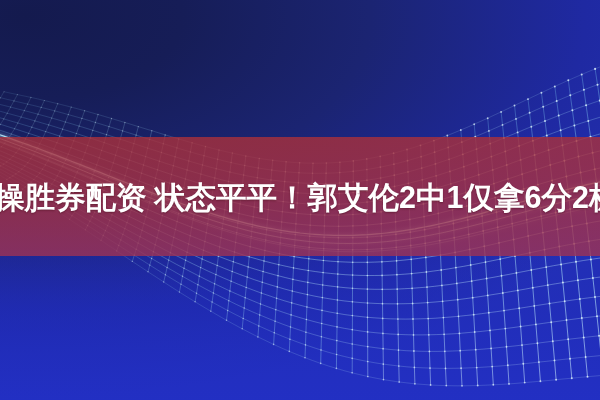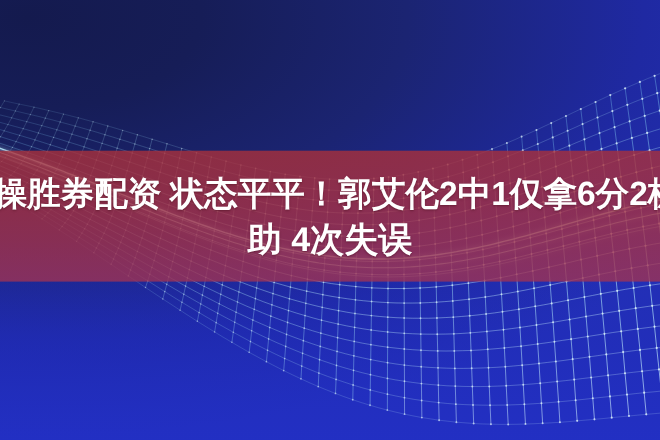--- a/index.html
+++ b/index.html
@@ -938,16 +938,15 @@
           <circle cx="609.1" cy="166.1" r="1.03" opacity="0.81"></circle>
           <circle cx="608.6" cy="63.7" r="1.04" opacity="0.82"></circle>
         </g>
     </svg>
   </div>
 
   <div id="band"></div>
 
   <div id="headline">
     <div class="line line1">稳操胜券配资 状态平平！郭艾伦2中1仅拿6分2板2</div>
-    <div class="line line2">助 4次失误</div>
   </div>
 
 </div>
 
 </body></html>

